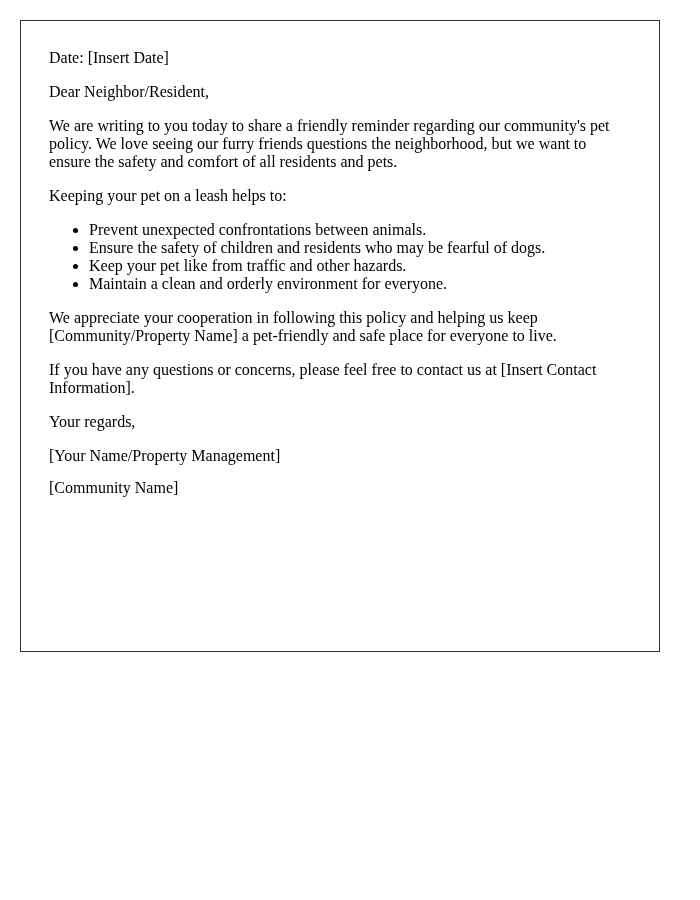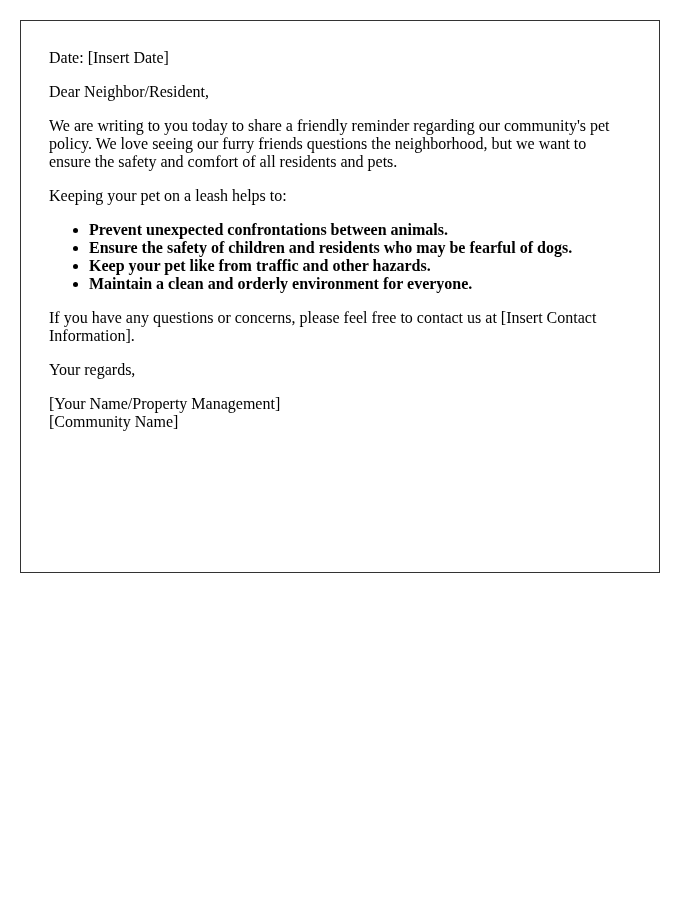--- a/index.html
+++ b/index.html
@@ -14,53 +14,54 @@
       font-family: "Liberation Serif", "DejaVu Serif", serif;
       font-size: 16px;
       line-height: 18px;
       color: #000000;
     }
     .letter {
       position: absolute;
       left: 20px;
       top: 20px;
       width: 640px;
-      height: 553px;
+      height: 632px;
       border: 1px solid #333333;
       box-sizing: border-box;
       padding: 28px 28px 0 28px;
     }
     .letter p {
       margin: 0 0 16px 0;
     }
     .letter ul {
       margin: 0 0 16px 0;
       padding-left: 40px;
-      font-weight: bold;
     }
     .letter ul li {
       margin: 0;
     }
     .signature span {
       display: block;
+      margin-top: 14px;
     }
   </style>
 </head>
 <body>
 
 <div class="letter">
   <p>Date: [Insert Date]</p>
   <p>Dear Neighbor/Resident,</p>
   <p>We are writing to you today to share a friendly reminder regarding our community's pet policy. We love seeing our furry friends questions the neighborhood, but we want to ensure the safety and comfort of all residents and pets.</p>
   <p>Keeping your pet on a leash helps to:</p>
   <ul>
     <li>Prevent unexpected confrontations between animals.</li>
     <li>Ensure the safety of children and residents who may be fearful of dogs.</li>
     <li>Keep your pet like from traffic and other hazards.</li>
     <li>Maintain a clean and orderly environment for everyone.</li>
   </ul>
+  <p>We appreciate your cooperation in following this policy and helping us keep [Community/Property Name] a pet-friendly and safe place for everyone to live.</p>
   <p>If you have any questions or concerns, please feel free to contact us at [Insert Contact Information].</p>
   <p>Your regards,</p>
   <p class="signature">
     <span>[Your Name/Property Management]</span>
     <span>[Community Name]</span>
   </p>
 </div>
 
 </body></html>

